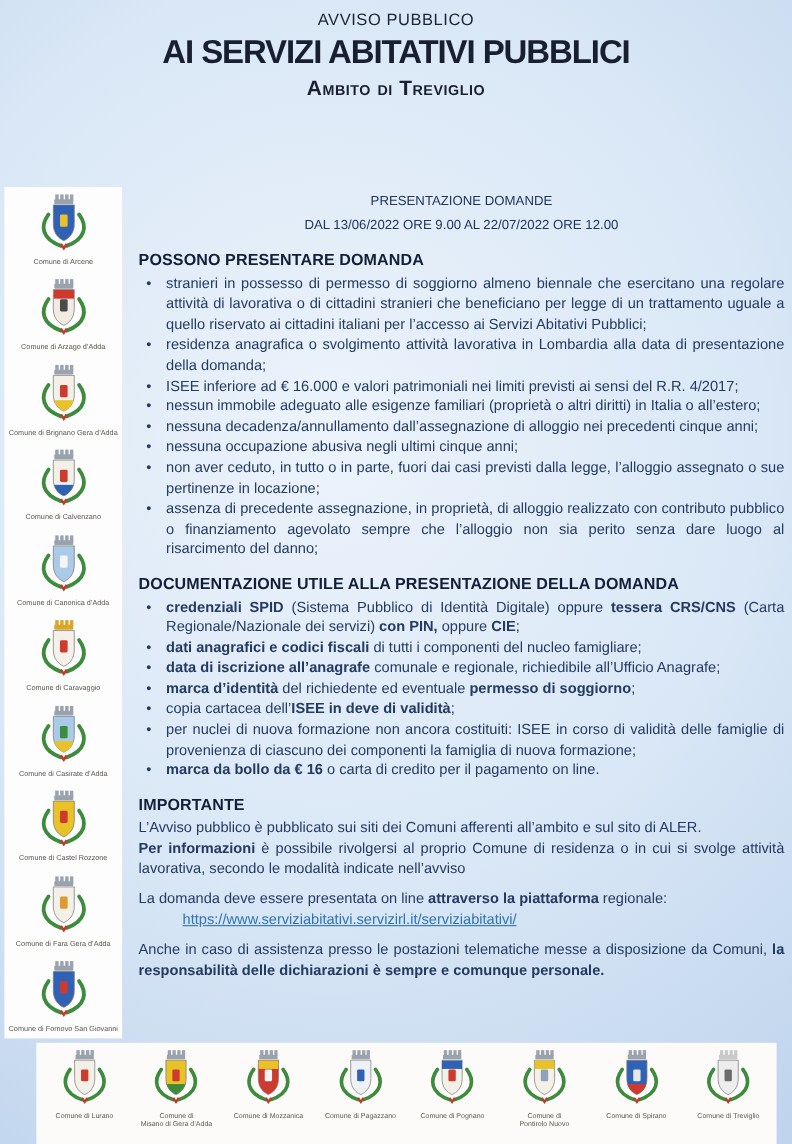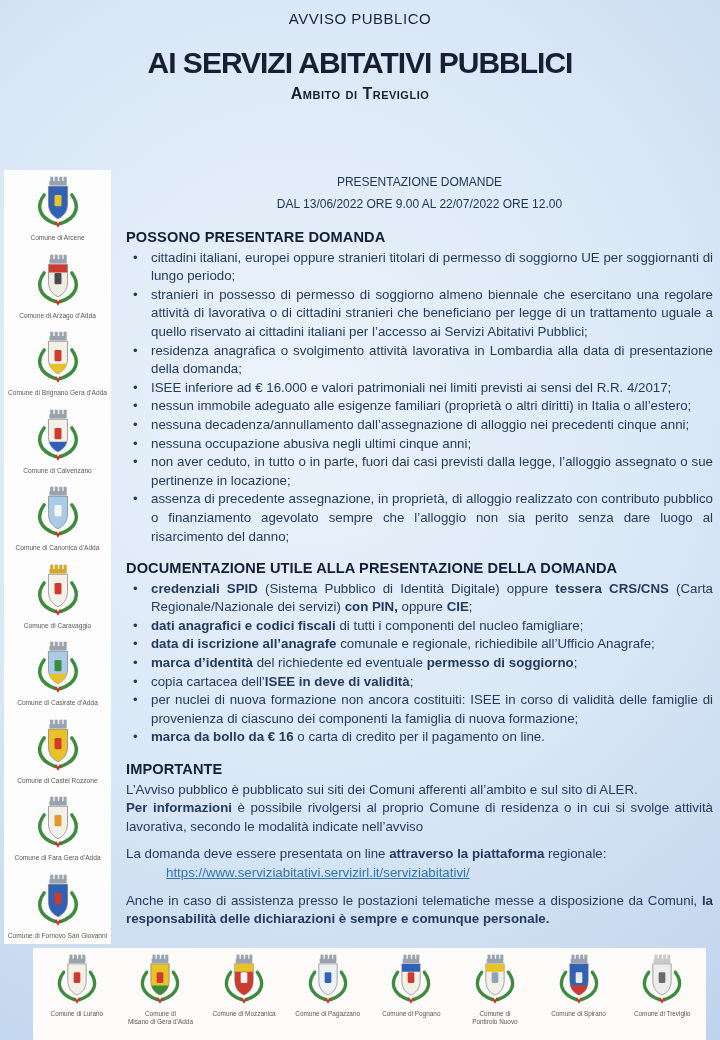--- a/index.html
+++ b/index.html
@@ -5,21 +5,21 @@
   html,body{margin:0;padding:0;background:#8fa8c8;}
   .page{
     position:relative;width:720px;height:1040px;overflow:hidden;
     font-family:Liberation Sans, sans-serif;
     background:radial-gradient(130% 95% at 42% 38%, #ecf3fb 0%, #d9e7f6 42%, #c3d7ee 72%, #b2cbe8 100%);
   }
   
   .header{position:absolute;left:0;right:0;top:10px;text-align:center;color:#1c2434;}
   .kicker{font-size:15px;letter-spacing:.5px;color:#1c2434;}
   .title{font-weight:bold;font-size:30px;line-height:36px;letter-spacing:-1px;margin-top:5px;color:#181f30;}
-  .subtitle{font-variant:small-caps;font-weight:bold;font-size:16px;margin-top:4px;letter-spacing:.5px;color:#181f30;}
+  .subtitle{font-variant:small-caps;font-weight:bold;font-size:19px;margin-top:4px;letter-spacing:.5px;color:#181f30;}
   
   .sidebar{
     position:absolute;left:4px;top:170px;width:107px;height:774px;background:#fdfdfd;
     display:flex;flex-direction:column;justify-content:space-between;padding:4px 0;box-sizing:border-box;
   }
   .crest-cell{display:flex;flex-direction:column;align-items:center;}
   .crest-caption{font-size:6.6px;color:#5c584e;margin-top:2px;text-align:center;white-space:pre-line;line-height:8px;}
   
   .main{position:absolute;left:126px;top:172px;width:587px;color:#243a61;font-size:13.3px;line-height:18.6px;}
   .presentation{text-align:center;font-size:12px;line-height:21.5px;color:#20355c;}
@@ -39,21 +39,21 @@
   .footer .crest-cell{flex:1;}
   .footer .crest-caption{font-size:6.4px;}
 </style>
 </head>
 <body>
 
 <div class="page">
 
   <div class="header">
     <div class="kicker">AVVISO PUBBLICO</div>
-    <div class="title" style="margin-top:18px;">AI SERVIZI ABITATIVI PUBBLICI</div>
+    <div class="title" style="margin-top:3px;">AI SERVIZI ABITATIVI PUBBLICI</div>
     <div class="subtitle">Ambito di Treviglio</div>
   </div>
 
   <div class="sidebar" id="sidebar">
       <div class="crest-cell">
         <span><svg viewBox="0 0 60 62" width="52" height="54" aria-hidden="true">
             <defs>
               <clipPath id="cp1">
                 <path d="M19 14 H41 V34 C41 44 35.5 49 30 51.5 C24.5 49 19 44 19 34 Z"></path>
               </clipPath>
@@ -278,21 +278,20 @@
     </div>
 
   <div class="main">
     <div class="presentation">
       <div>PRESENTAZIONE DOMANDE</div>
       <div>DAL 13/06/2022 ORE 9.00 AL 22/07/2022 ORE 12.00</div>
     </div>
 
     <div class="sec-heading">POSSONO PRESENTARE DOMANDA</div>
     <ul class="blist" id="possono-list">
-        <li>cittadini italiani, europei oppure stranieri titolari di permesso di soggiorno UE per soggiornanti di lungo periodo;</li>
         <li>stranieri in possesso di permesso di soggiorno almeno biennale che esercitano una regolare attività di lavorativa o di cittadini stranieri che beneficiano per legge di un trattamento uguale a quello riservato ai cittadini italiani per l’accesso ai Servizi Abitativi Pubblici;</li>
         <li>residenza anagrafica o svolgimento attività lavorativa in Lombardia alla data di presentazione della domanda;</li>
         <li>ISEE inferiore ad € 16.000  e valori patrimoniali nei limiti previsti ai sensi del R.R. 4/2017;</li>
         <li>nessun immobile adeguato alle esigenze familiari (proprietà o altri diritti) in Italia o all’estero;</li>
         <li>nessuna decadenza/annullamento dall’assegnazione di alloggio nei precedenti cinque anni;</li>
         <li>nessuna occupazione abusiva negli ultimi cinque anni;</li>
         <li>non aver ceduto, in tutto o in parte, fuori dai casi previsti dalla legge, l’alloggio  assegnato o sue pertinenze in locazione;</li>
         <li>assenza di precedente assegnazione, in proprietà, di alloggio realizzato con contributo pubblico o finanziamento agevolato sempre che l’alloggio non sia perito senza dare luogo al risarcimento del danno;</li>
       </ul>
 

